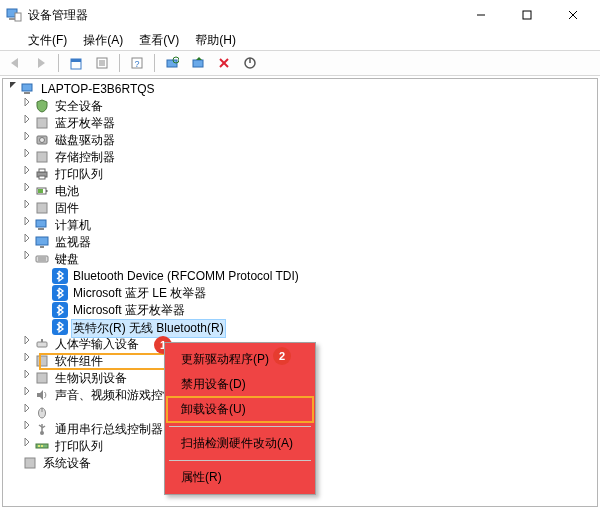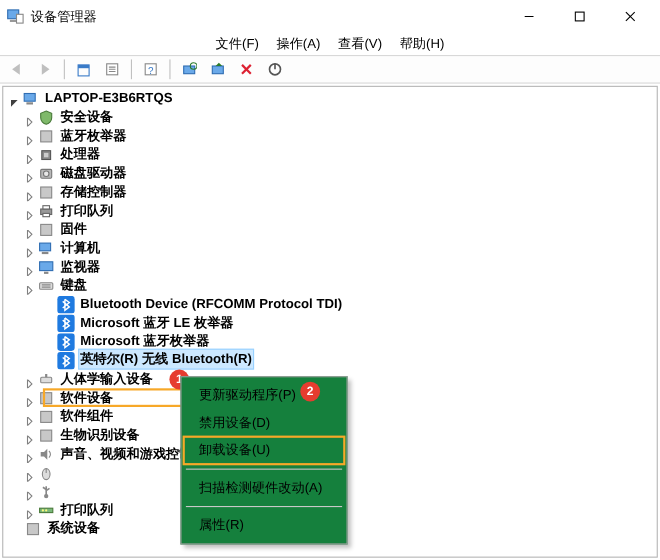--- a/index.html
+++ b/index.html
@@ -8,47 +8,47 @@
 
   
   .titlebar { height: 30px; display: flex; align-items: center; padding: 0 4px 0 6px; }
   .titlebar-icon { width: 16px; height: 16px; margin-right: 6px; display:inline-block; }
   .title-text { flex: 0 0 auto; font-size: 12px; }
   .titlebar-spacer { flex: 1; }
   .win-btn { width: 46px; height: 30px; display:flex; align-items:center; justify-content:center; color:#222; font-family: "Segoe MDL2 Assets", sans-serif; font-size:10px; }
   .win-btn svg { pointer-events:none; }
 
   
-  .menubar { height: 20px; display:flex; align-items:center; padding: 0 8px; justify-content: center; }
+  .menubar { height: 20px; display:flex; align-items:center; padding: 0 20px; }
   .menu-item { padding: 2px 8px; font-size:12px; cursor:default; }
 
   
   .toolbar { height: 26px; display:flex; align-items:center; padding: 2px 4px; border-top:1px solid #d8d8d8; border-bottom:1px solid #d8d8d8; gap:4px; background:#fdfdfd; }
   .tb-btn { width: 22px; height: 22px; display:flex; align-items:center; justify-content:center; border:1px solid transparent; }
   .tb-sep { width:1px; height:18px; background:#c0c0c0; margin:0 2px; }
 
   
   .tree-wrap { flex:1; border:1px solid #b5b5b5; margin:2px; padding:2px 0 6px 2px; overflow:auto; background:#fff; position:relative; }
-  .tree-row { display:flex; align-items:flex-end; height:17px; line-height:17px; white-space:nowrap;font-weight:bold; }
+  .tree-row { display:flex; align-items:flex-start; height:17px; line-height:17px; white-space:nowrap; }
   .indent0 { padding-left: 2px; }
   .indent1 { padding-left: 16px; }
   .indent2 { padding-left: 34px; }
   .expander { width:12px; display:inline-flex; align-items:center; justify-content:center; color:#6b6b6b; font-size:9px; }
   .node-icon { width:16px; height:16px; margin: 0 3px 0 1px; display:inline-flex; align-items:center; justify-content:center; }
   .node-label { font-size:12px; padding:0 2px; }
   .selected .node-label { background:#cce8ff; border:1px solid #99d1ff; padding:0 1px; }
 
   
   .badge { position:absolute; width:18px; height:18px; border-radius:50%; background:#e63c2f; color:#fff; font-size:11px; display:flex; align-items:center; justify-content:center; font-weight:600; }
 
   
   .orange-box { position:absolute; border:2px solid #f7a828; pointer-events:none; }
 
   
-  .context-menu { position:absolute; background:#15803d; border:1px solid #a0a0a0; box-shadow:3px 3px 4px rgba(0,0,0,0.25); padding:4px 2px; font-size:12px; min-width:152px; }
+  .context-menu { position:absolute; background:#ef4444; border:1px solid #a0a0a0; box-shadow:3px 3px 4px rgba(0,0,0,0.25); padding:4px 2px; font-size:12px; min-width:152px; }
   .cm-item { padding:4px 10px 4px 14px; white-space:nowrap; }
   .cm-sep { height:1px; background:#c8c8c8; margin:4px 2px; }
 
   
   svg { display:block; }
 </style>
 </head>
 <body>
 <div class="window">
 
@@ -189,34 +189,20 @@
         <span class="node-label">蓝牙枚举器</span>
       </div>
       <div class="tree-row indent1">
         <span class="expander">
           <svg width="8" height="8">
             <path d="M2 0 L6 4 L2 8 Z" fill="none" stroke="#808080"></path>
           </svg>
         </span>
         <span class="node-icon">
           <svg width="16" height="16" viewBox="0 0 16 16">
-            <rect x="4" y="4" width="8" height="8" fill="#888" stroke="#555"></rect>
-            <rect x="6" y="6" width="4" height="4" fill="#ccc"></rect>
-          </svg>
-        </span>
-        <span class="node-label">处理器</span>
-      </div>
-      <div class="tree-row indent1">
-        <span class="expander">
-          <svg width="8" height="8">
-            <path d="M2 0 L6 4 L2 8 Z" fill="none" stroke="#808080"></path>
-          </svg>
-        </span>
-        <span class="node-icon">
-          <svg width="16" height="16" viewBox="0 0 16 16">
             <rect x="3" y="4" width="10" height="8" rx="1" fill="#b8b8b8" stroke="#777"></rect>
             <circle cx="8" cy="8" r="2.5" fill="#e8e8e8" stroke="#777"></circle>
           </svg>
         </span>
         <span class="node-label">磁盘驱动器</span>
       </div>
       <div class="tree-row indent1">
         <span class="expander">
           <svg width="8" height="8">
             <path d="M2 0 L6 4 L2 8 Z" fill="none" stroke="#808080"></path>
@@ -245,20 +231,35 @@
         <span class="node-label">打印队列</span>
       </div>
       <div class="tree-row indent1">
         <span class="expander">
           <svg width="8" height="8">
             <path d="M2 0 L6 4 L2 8 Z" fill="none" stroke="#808080"></path>
           </svg>
         </span>
         <span class="node-icon">
           <svg width="16" height="16" viewBox="0 0 16 16">
+            <rect x="3" y="5" width="9" height="6" fill="#fff" stroke="#666"></rect>
+            <rect x="12" y="7" width="1.5" height="2" fill="#666"></rect>
+            <rect x="4" y="6" width="5" height="4" fill="#6ab04a"></rect>
+          </svg>
+        </span>
+        <span class="node-label">电池</span>
+      </div>
+      <div class="tree-row indent1">
+        <span class="expander">
+          <svg width="8" height="8">
+            <path d="M2 0 L6 4 L2 8 Z" fill="none" stroke="#808080"></path>
+          </svg>
+        </span>
+        <span class="node-icon">
+          <svg width="16" height="16" viewBox="0 0 16 16">
             <rect x="3" y="3" width="10" height="10" fill="#c8c8c8" stroke="#888"></rect>
           </svg>
         </span>
         <span class="node-label">固件</span>
       </div>
       <div class="tree-row indent1">
         <span class="expander">
           <svg width="8" height="8">
             <path d="M2 0 L6 4 L2 8 Z" fill="none" stroke="#808080"></path>
           </svg>
@@ -346,33 +347,20 @@
             <path d="M2 0 L6 4 L2 8 Z" fill="none" stroke="#808080"></path>
           </svg>
         </span>
         <span class="node-icon">
           <svg width="16" height="16" viewBox="0 0 16 16">
             <rect x="3" y="6" width="10" height="5" rx="1" fill="#ddd" stroke="#888"></rect>
             <rect x="7" y="3" width="2" height="3" fill="#888"></rect>
           </svg>
         </span>
         <span class="node-label">人体学输入设备</span>
-      </div>
-      <div class="tree-row indent1">
-        <span class="expander">
-          <svg width="8" height="8">
-            <path d="M2 0 L6 4 L2 8 Z" fill="none" stroke="#808080"></path>
-          </svg>
-        </span>
-        <span class="node-icon">
-          <svg width="16" height="16" viewBox="0 0 16 16">
-            <rect x="3" y="3" width="10" height="10" fill="#c8c8c8" stroke="#888"></rect>
-          </svg>
-        </span>
-        <span class="node-label">软件设备</span>
       </div>
       <div class="tree-row indent1">
         <span class="expander">
           <svg width="8" height="8">
             <path d="M2 0 L6 4 L2 8 Z" fill="none" stroke="#808080"></path>
           </svg>
         </span>
         <span class="node-icon">
           <svg width="16" height="16" viewBox="0 0 16 16">
             <rect x="3" y="3" width="10" height="10" fill="#c8c8c8" stroke="#888"></rect>
@@ -427,20 +415,21 @@
           </svg>
         </span>
         <span class="node-icon">
           <svg width="16" height="16" viewBox="0 0 16 16">
             <circle cx="8" cy="12" r="2" fill="#888"></circle>
             <line x1="8" y1="3" x2="8" y2="12" stroke="#888" stroke-width="1.5"></line>
             <line x1="8" y1="6" x2="5" y2="4" stroke="#888" stroke-width="1.5"></line>
             <line x1="8" y1="7" x2="11" y2="5" stroke="#888" stroke-width="1.5"></line>
           </svg>
         </span>
+        <span class="node-label">通用串行总线控制器</span>
       </div>
       <div class="tree-row indent1">
         <span class="expander">
           <svg width="8" height="8">
             <path d="M2 0 L6 4 L2 8 Z" fill="none" stroke="#808080"></path>
           </svg>
         </span>
         <span class="node-icon">
           <svg width="16" height="16" viewBox="0 0 16 16">
             <rect x="2" y="6" width="12" height="4" fill="#7ab87a" stroke="#4a7a3a"></rect>

